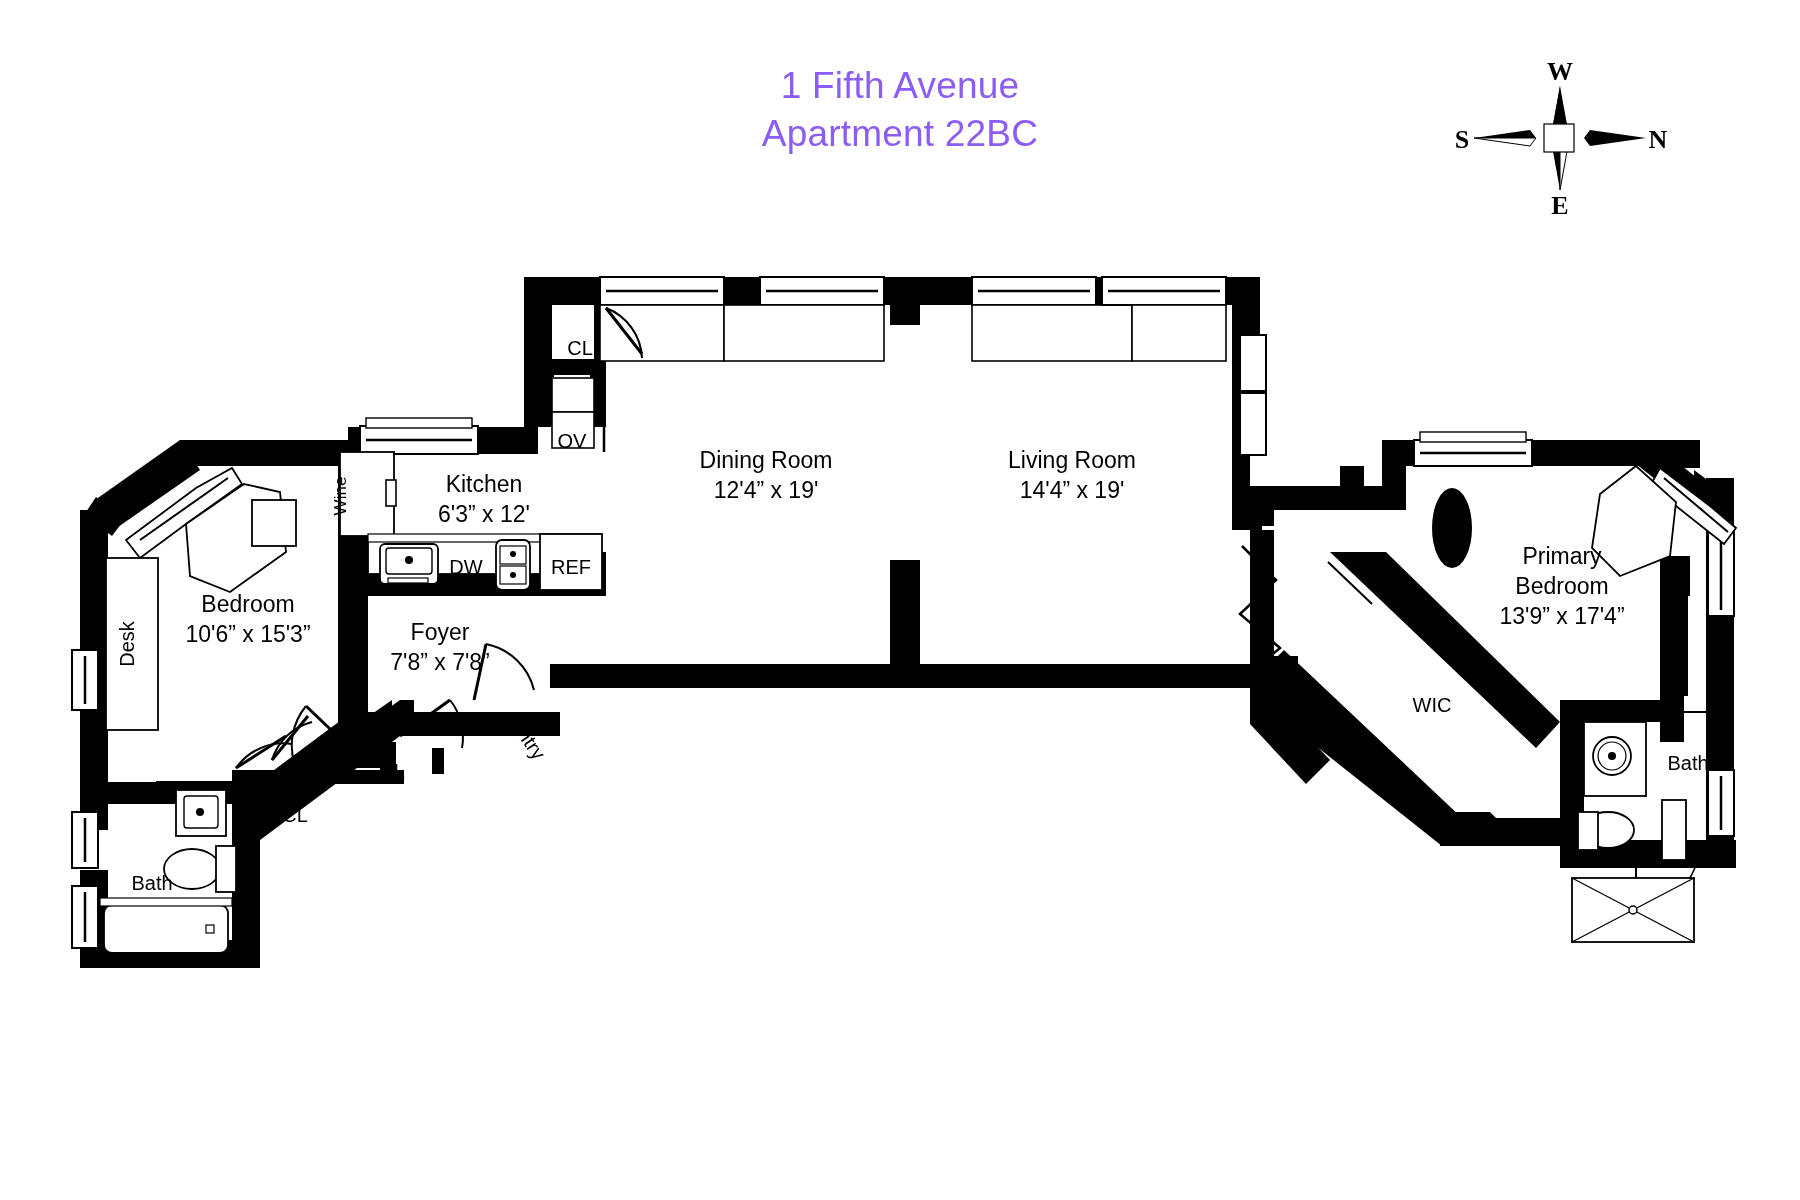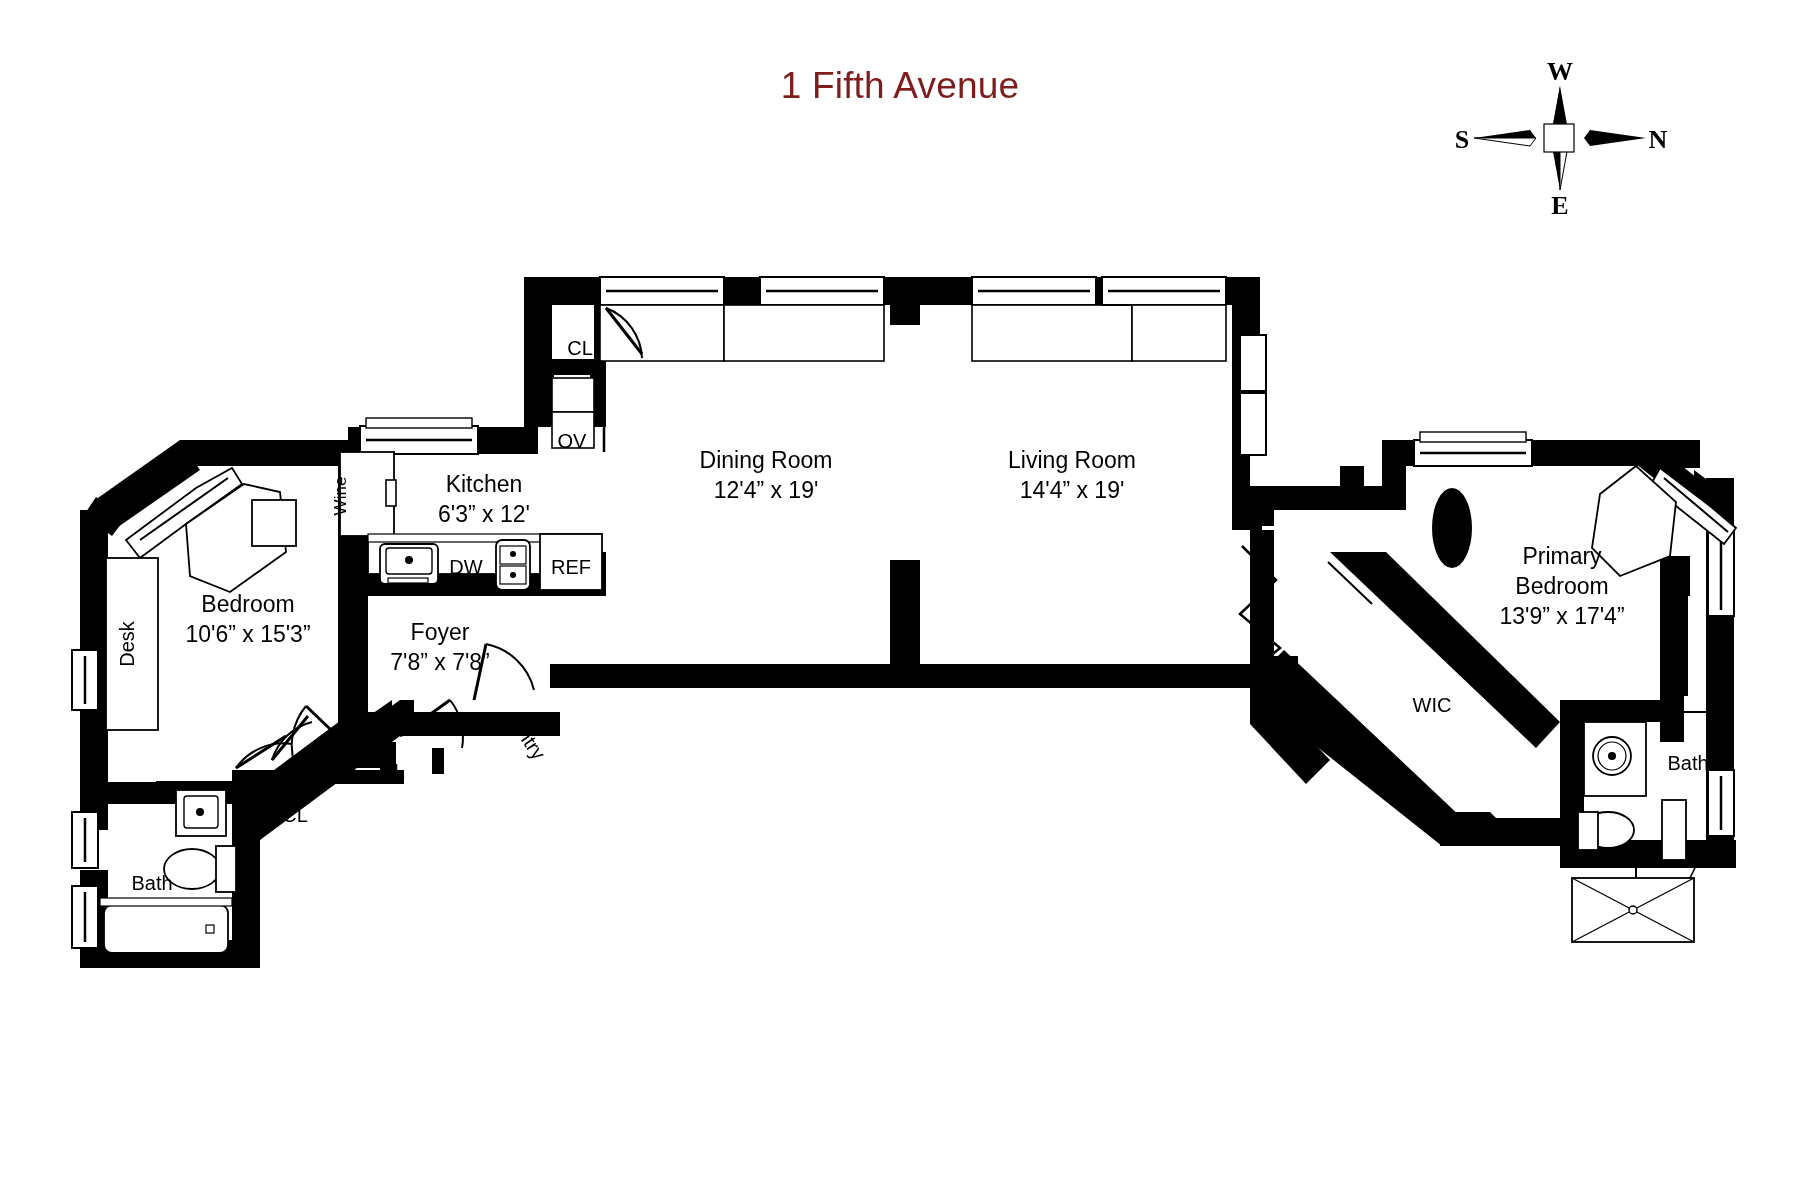--- a/index.html
+++ b/index.html
@@ -25,21 +25,21 @@
     left: 0;
     top: 62px;
     width: 1800px;
     text-align: center;
     pointer-events: none;
   }
   .title-line {
     font-size: 37px;
     line-height: 48px;
     letter-spacing: 0.2px;
-    color: #7f1d1d;
+    color: #8b5cf6;
   }
   .compass-wrap {
     position: absolute;
     left: 1452px;
     top: 58px;
     width: 216px;
     height: 160px;
   }
   svg { display: block; }
   text { font-family: "Liberation Sans", sans-serif; fill: #000; }
@@ -49,20 +49,21 @@
   .tiny-lbl{ font-size: 17px; }
   .compass-letter { font-family: "Liberation Serif", serif; font-size: 26px; font-weight: bold; }
 </style>
 </head>
 <body>
 
 <div id="plan-root">
 
   <div class="title-block">
     <div class="title-line">1 Fifth Avenue</div>
+    <div class="title-line">Apartment 22BC</div>
   </div>
 
   <div class="compass-wrap">
     <svg width="216" height="160" viewBox="0 0 216 160">
 
       <g>
 
         <polygon points="108,28 100,72 108,78" fill="#000"></polygon>
         <polygon points="108,28 116,72 108,78" fill="#000"></polygon>
         <polygon points="108,28 100,72 108,78" fill="#000"></polygon>

